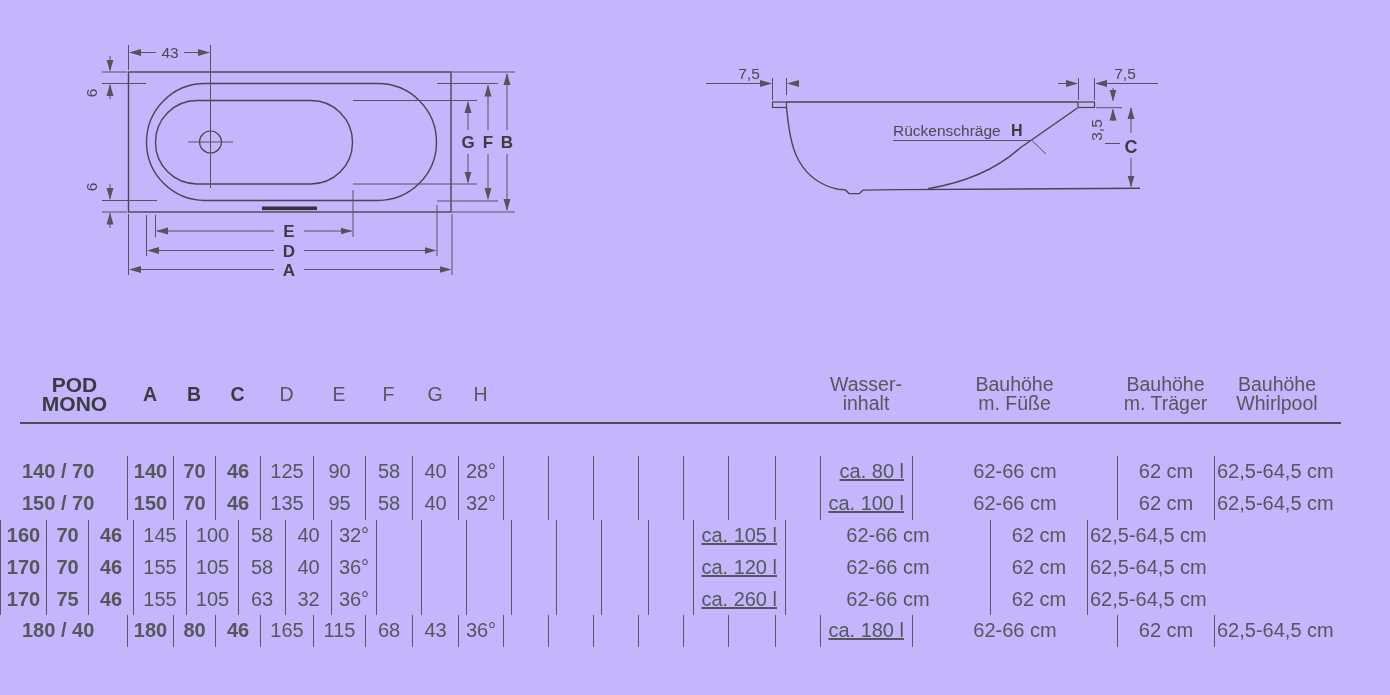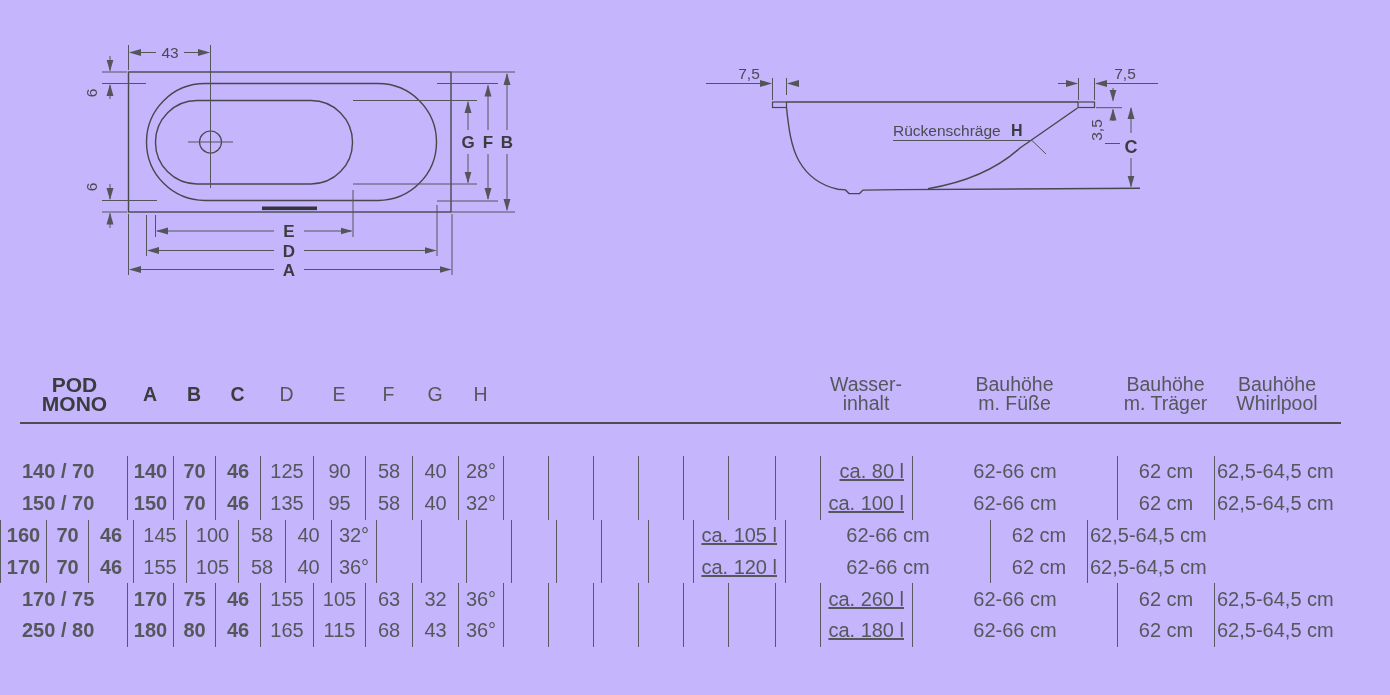--- a/index.html
+++ b/index.html
@@ -262,21 +262,20 @@
       <div class="td w-sp"></div>
       <div class="td w-sp6"></div>
       <div class="td w-sp"></div>
       <div class="td wat w-wat">ca. 120 l</div>
       <div class="td w-fus">62-66 cm</div>
       <div class="td w-tra">62 cm</div>
       <div class="td whi w-whi">62,5-64,5 cm</div>
     </div>
 
     <div class="tr">
-      <div class="td name bold w-name">170 / 75</div>
       <div class="td bold w-a">170</div>
       <div class="td bold w-b">75</div>
       <div class="td bold w-c">46</div>
       <div class="td w-d">155</div>
       <div class="td w-e">105</div>
       <div class="td w-f">63</div>
       <div class="td w-g">32</div>
       <div class="td w-h">36°</div>
       <div class="td w-sp"></div>
       <div class="td w-sp"></div>
@@ -285,21 +284,21 @@
       <div class="td w-sp"></div>
       <div class="td w-sp6"></div>
       <div class="td w-sp"></div>
       <div class="td wat w-wat">ca. 260 l</div>
       <div class="td w-fus">62-66 cm</div>
       <div class="td w-tra">62 cm</div>
       <div class="td whi w-whi">62,5-64,5 cm</div>
     </div>
 
     <div class="tr">
-      <div class="td name bold w-name">250 / 80</div>
+      <div class="td name bold w-name">180 / 40</div>
       <div class="td bold w-a">180</div>
       <div class="td bold w-b">80</div>
       <div class="td bold w-c">46</div>
       <div class="td w-d">165</div>
       <div class="td w-e">115</div>
       <div class="td w-f">68</div>
       <div class="td w-g">43</div>
       <div class="td w-h">36°</div>
       <div class="td w-sp"></div>
       <div class="td w-sp"></div>

